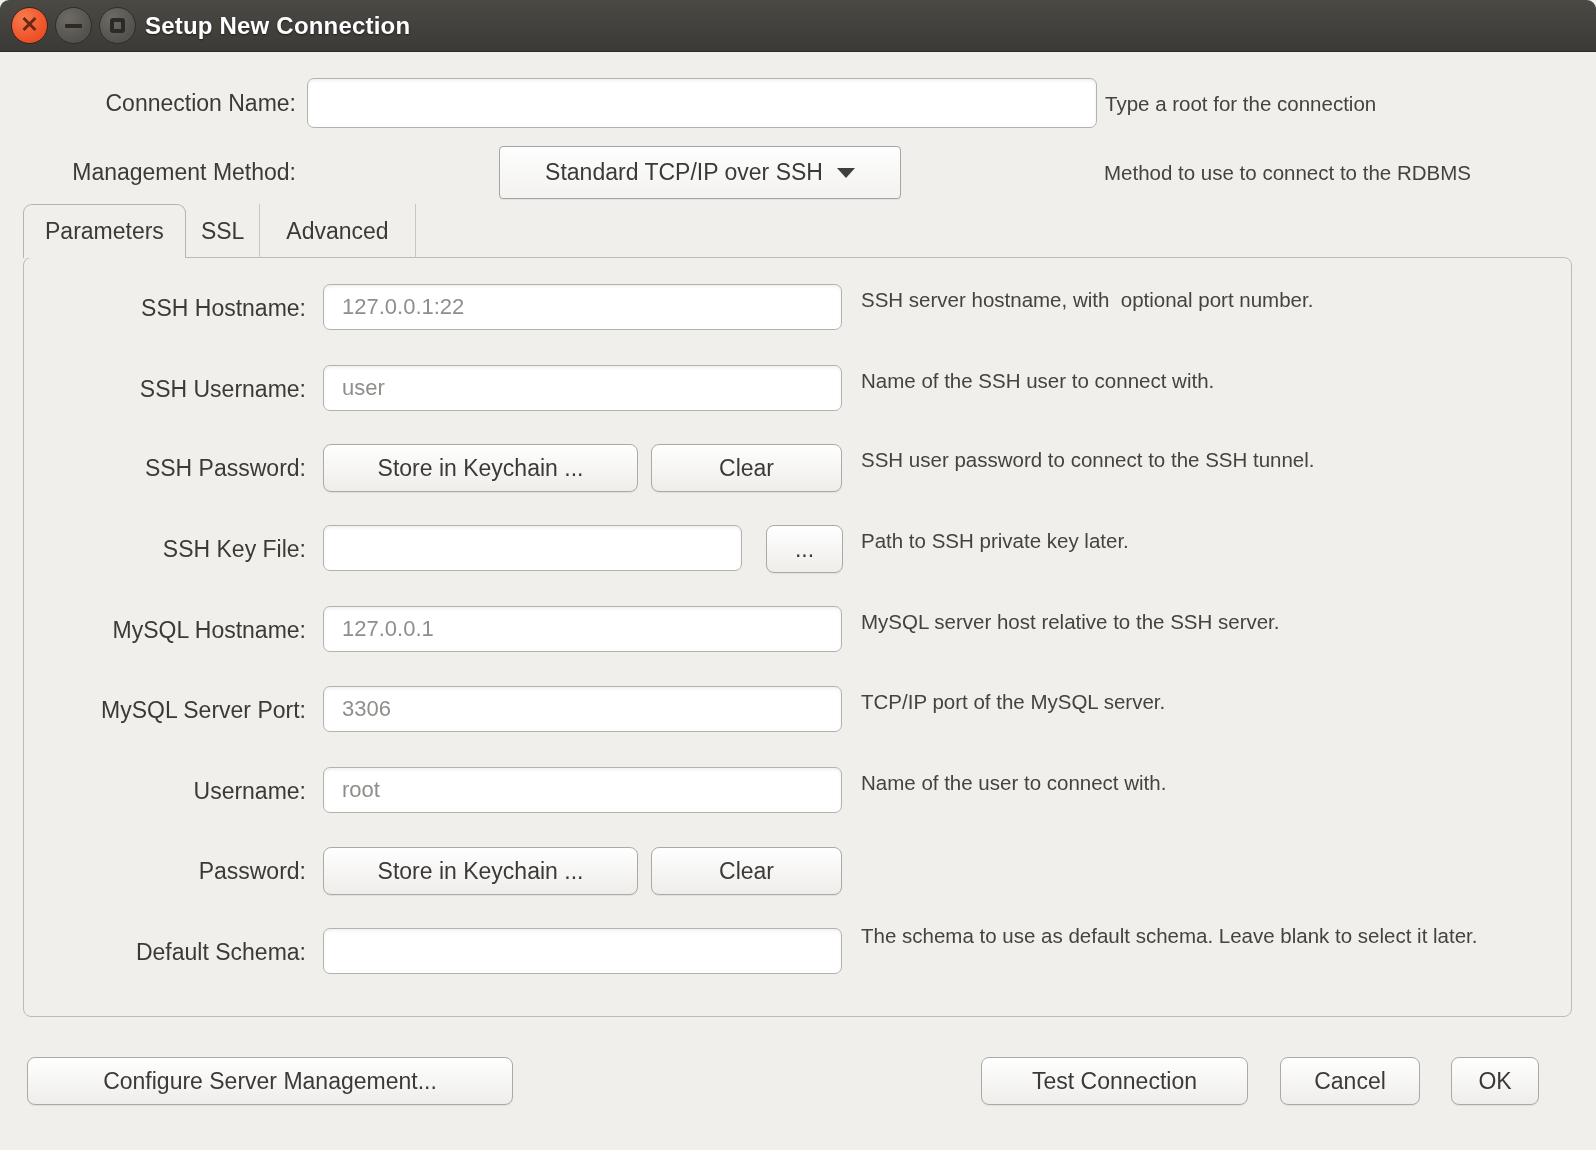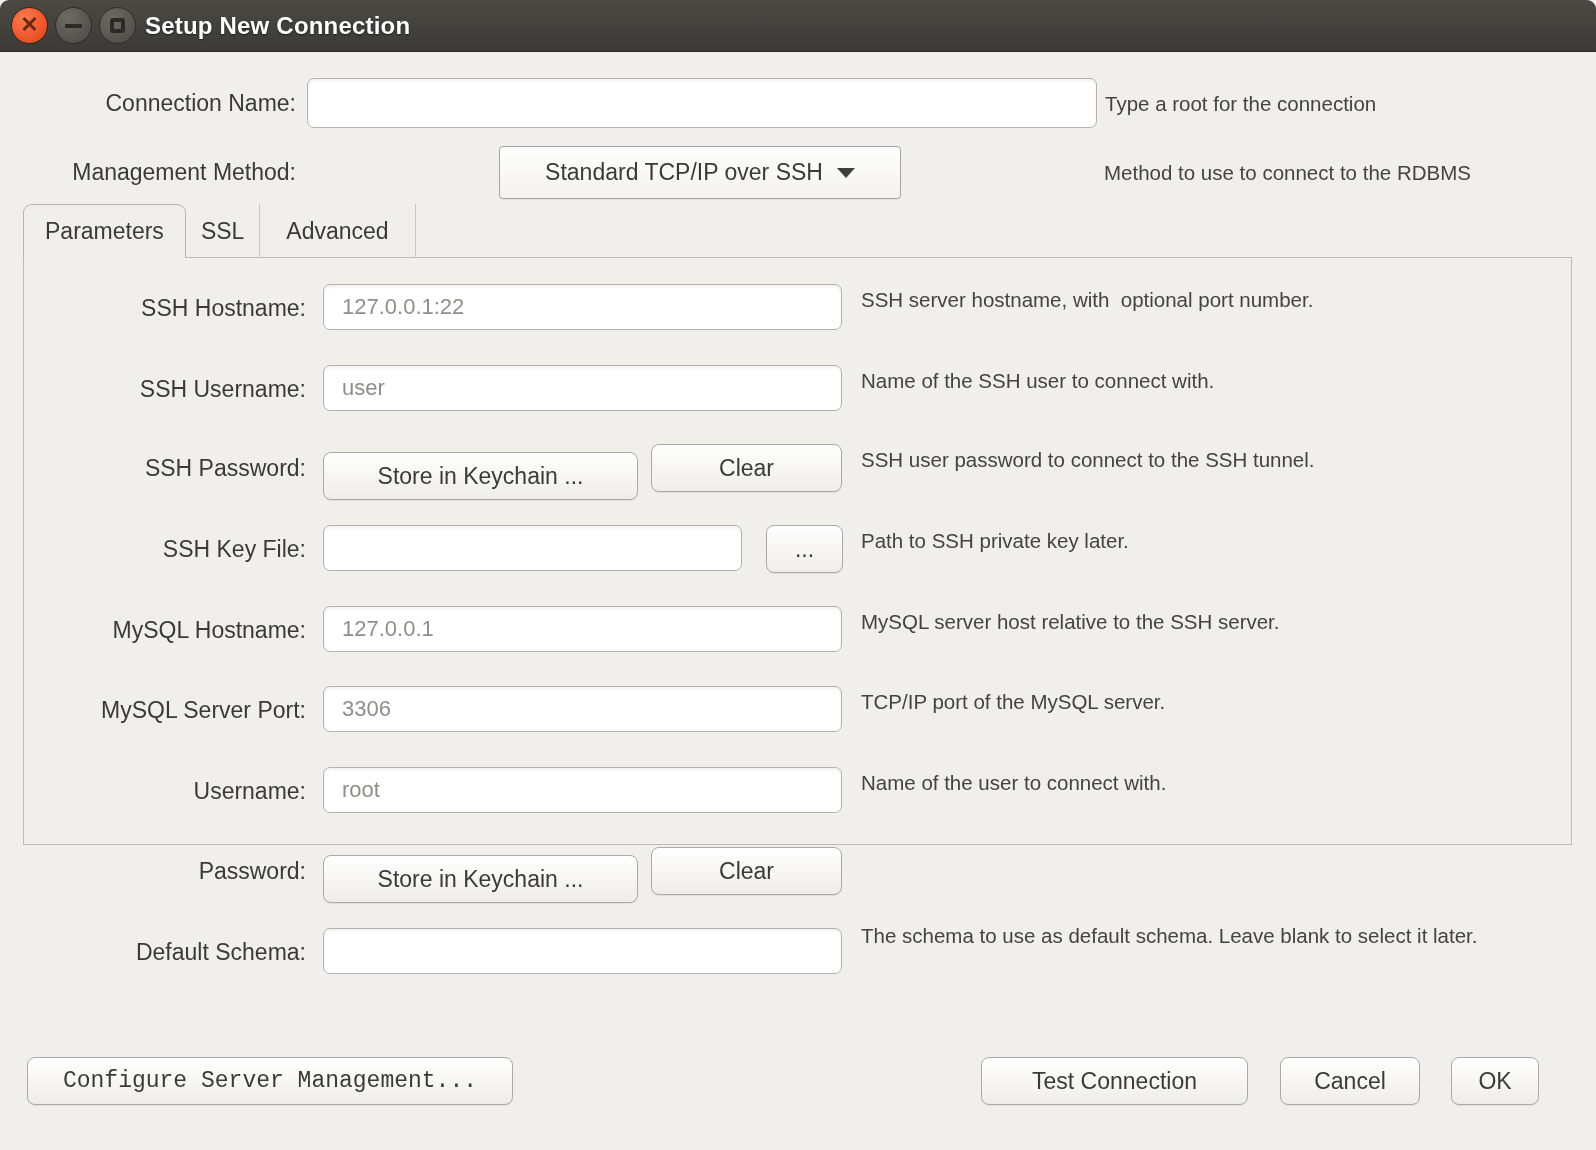--- a/index.html
+++ b/index.html
@@ -110,38 +110,38 @@
     background: #f1efec;
     border: 1px solid #b7b4b0;
     border-bottom: none;
     border-radius: 9px 9px 0 0;
   }
   .tab.plain-ssl { padding: 0 15px; border-right: 1px solid #c9c6c2; }
   .tab.plain-adv { padding: 0 26px; border-right: 1px solid #c9c6c2; }
 
   
   .panel {
-    position: absolute; left: 23px; top: 257px; width: 1549px; height: 588px;
+    position: absolute; left: 23px; top: 257px; width: 1549px; height: 760px;
     background: #f1efec;
     border: 1px solid #bebbb7;
-    border-radius: 0;
+    border-radius: 8px;
     z-index: 1;
   }
   .frow { position: absolute; left: 0; width: 100%; height: 48px; }
   .frow .label-col { position: absolute; left: 0; top: 0; bottom: 0; width: 282px; }
   .frow .tb-input { position: absolute; left: 299px; top: 0; width: 519px; height: 46px; }
   .frow .tb-input.short { width: 419px; }
   .frow .help-text { position: absolute; left: 837px; top: 2px; width: 676px; }
   .frow .help-text.two-line { top: -6px; }
-  .keychain-btn { left: 299px; top: 0; width: 315px; height: 48px; margin-top: 8px; }
+  .keychain-btn { left: 299px; top: 0; width: 315px; height: 48px; }
   .clear-btn { left: 627px; top: 0; width: 191px; height: 48px; }
   .browse-btn { left: 742px; top: 0; width: 77px; height: 48px; }
 
   
-  .configure-btn { left: 27px; top: 1057px; width: 486px; height: 48px; font-family: Liberation Mono, monospace; }
+  .configure-btn { left: 27px; top: 1057px; width: 486px; height: 48px; }
   .test-btn { left: 981px; top: 1057px; width: 267px; height: 48px; }
   .cancel-btn { left: 1280px; top: 1057px; width: 140px; height: 48px; }
   .ok-btn { left: 1451px; top: 1057px; width: 88px; height: 48px; }
 </style>
 </head>
 <body>
 
 <div class="titlebar">
   <div class="win-btn win-close">
     <span class="glyph">✕</span>

